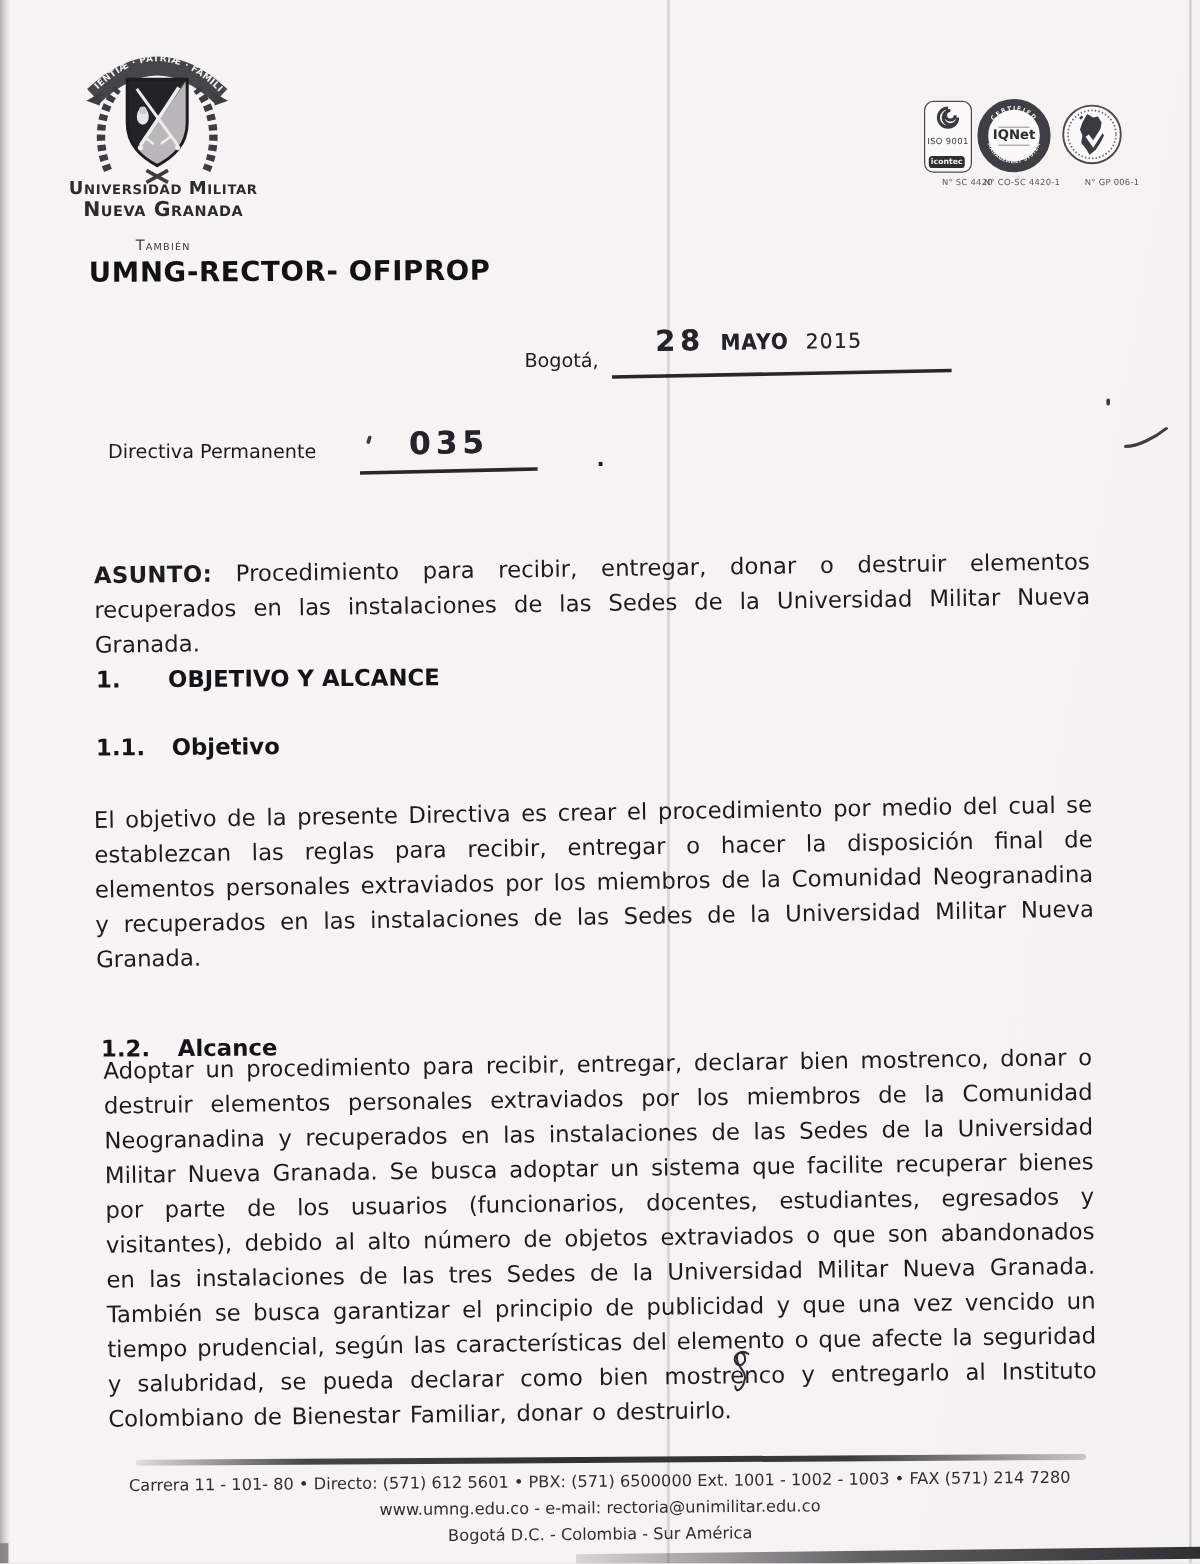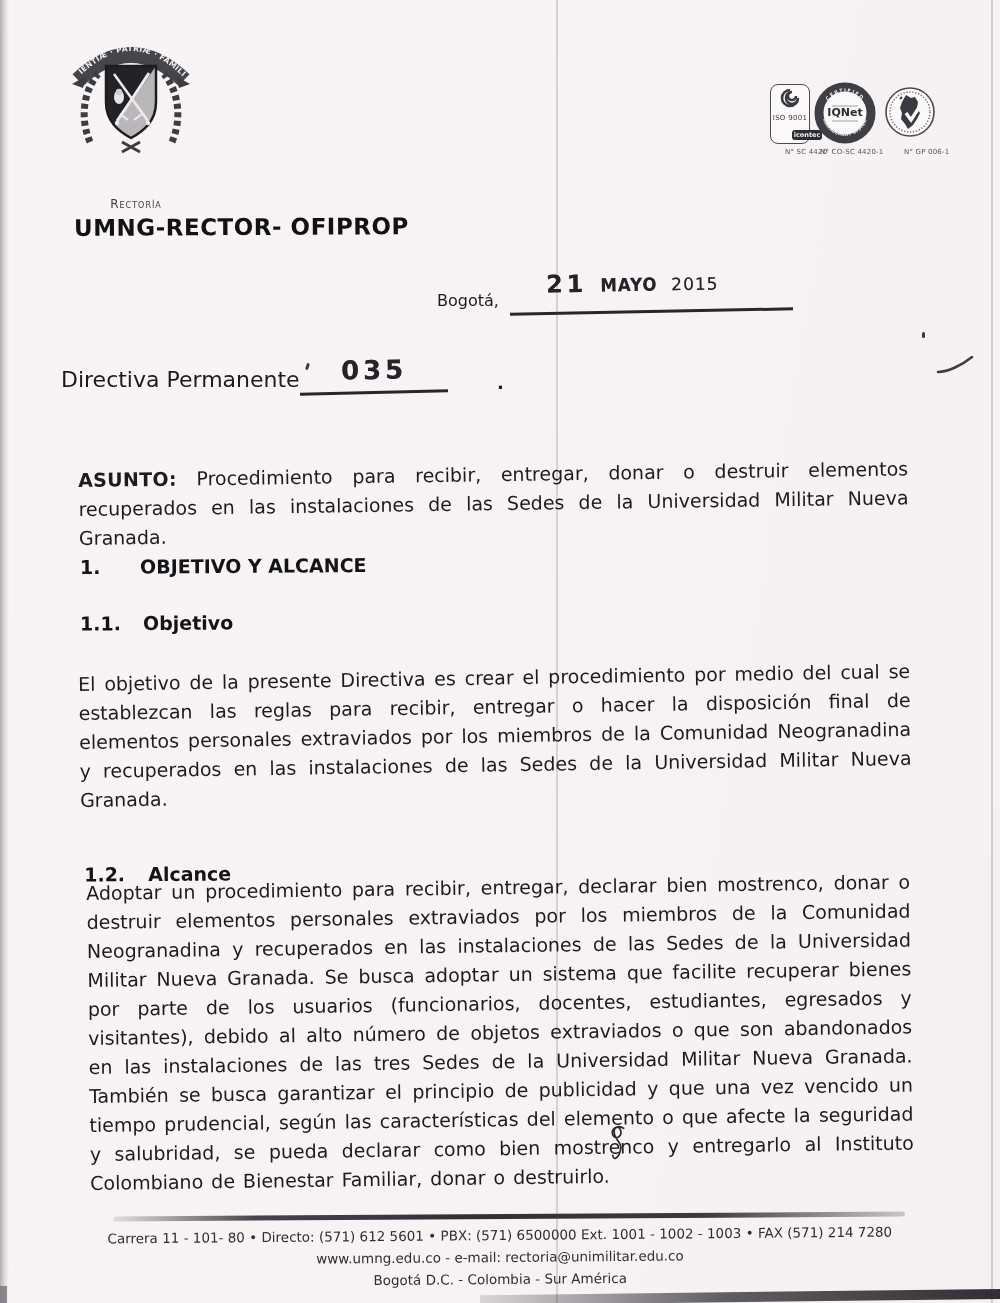--- a/index.html
+++ b/index.html
@@ -32,32 +32,32 @@
   .office{position:absolute;left:52px;top:197px;width:168px;text-align:center;
     font-variant:small-caps;font-size:12px;letter-spacing:1px;color:#3a3a40;}
   .office-code{position:absolute;left:74px;top:214px;font-size:23px;font-weight:700;
     letter-spacing:.5px;color:#121216;transform:rotate(-.3deg);}
   
   .certs{position:absolute;left:762px;top:82px;width:190px;height:82px;}
   .icontec{position:absolute;left:8px;top:2px;width:38px;height:58px;border:1.5px solid #4a4a50;
     border-radius:8px;background:#fbf8f9;text-align:center;}
   .icontec .iso{font-size:7px;color:#3c3c42;margin-top:1px;letter-spacing:.3px;}
   .icontec .band{position:absolute;left:3px;bottom:3px;width:30px;height:10px;background:#2d2d33;
-    border-radius:3px;color:#f5f2f3;font-size:6.5px;line-height:10px;font-weight:700;margin-left:18px;}
+    border-radius:3px;color:#f5f2f3;font-size:6.5px;line-height:10px;font-weight:700;}
   .cert-captions span{position:absolute;top:66px;font-size:7px;color:#55555c;letter-spacing:.2px;white-space:nowrap;}
   .cap1{left:23px;} .cap2{left:58px;} .cap3{left:130px;padding-left:12px;}
   
   .city{position:absolute;left:437px;top:291px;font-size:16px;}
   .date-underline{position:absolute;left:510px;top:310px;width:283px;height:2.5px;background:#26262b;transform:rotate(-1.1deg);}
   .date-stamp{position:absolute;left:546px;top:269px;display:flex;align-items:baseline;gap:11px;
     color:#232329;transform:rotate(-1deg);text-shadow:0 0 .5px rgba(35,35,41,.6);}
   .date-stamp .day{font-size:24px;font-weight:800;letter-spacing:4px;}
   .date-stamp .month{font-size:18px;font-weight:700;letter-spacing:1px;transform:scaleX(.92);}
   .date-stamp .year{font-size:17px;font-weight:400;letter-spacing:1px;}
-  .dir-label{position:absolute;left:61px;top:367px;font-size:22px;}
+  .dir-label{position:absolute;left:90px;top:367px;font-size:16px;}
   .dir-underline{position:absolute;left:300px;top:391px;width:148px;height:2.5px;background:#26262b;transform:rotate(-1.3deg);}
   .dir-number{position:absolute;left:341px;top:355px;font-size:26px;font-weight:800;letter-spacing:4px;
     color:#232329;transform:rotate(-1deg);text-shadow:0 0 .5px rgba(35,35,41,.6);}
   .dir-dot{position:absolute;left:497px;top:372px;font-size:18px;font-weight:700;}
   .dir-tick{position:absolute;left:306px;top:363px;width:3px;height:7px;background:#3a3a40;transform:rotate(18deg);border-radius:2px;}
   
   .para{position:absolute;text-align:justify;font-size:19px;line-height:29px;word-spacing:2px;
     color:#1c1c20;transform-origin:left top;}
   .subject{left:78px;top:447px;width:830px;transform:rotate(-.8deg);}
   .subject b{letter-spacing:.3px;}
@@ -112,21 +112,25 @@
     <path d="M88,97 L54,50" stroke="#efecee" stroke-width="2.5" fill="none"></path>
     <path d="M60,90 l8,6 M82,90 l-8,6" stroke="#efecee" stroke-width="2"></path>
     <circle cx="57" cy="99" r="2.2" fill="#efecee"></circle>
       <circle cx="88" cy="99" r="2.2" fill="#efecee"></circle>
 
     <ellipse cx="59" cy="73" rx="5" ry="7" fill="#e8e5e7"></ellipse>
     <circle cx="59" cy="68" r="3.2" fill="#cfcdd0"></circle>
     <path d="M54,81 h10" stroke="#232327" stroke-width="1.5"></path>
   </svg>
 
-  <div class="office">Rectoría</div>
+  <div class="uni-name">
+    <div class="l1">Universidad Militar</div>
+    <div class="l2">Nueva Granada</div>
+  </div>
+  <div class="office">También</div>
   <div class="office-code">UMNG-RECTOR- OFIPROP</div>
 
   <div class="certs">
     <div class="icontec">
       <svg width="24" height="22" viewBox="0 0 24 22" style="margin-top:2px">
         <path d="M12,3 a8,8 0 1,0 8,8 a6,6 0 1,1 -6,-6 a4,4 0 1,0 4,4" fill="none" stroke="#3a3a40" stroke-width="2.6"></path>
       </svg>
       <div class="iso">ISO 9001</div>
       <div class="band">icontec</div>
     </div>
@@ -155,21 +159,21 @@
     <div class="cert-captions">
       <span class="cap1">N° SC 4420</span>
       <span class="cap2">N° CO-SC 4420-1</span>
       <span class="cap3">N° GP 006-1</span>
     </div>
   </div>
 
   <div class="city">Bogotá,</div>
   <div class="date-underline"></div>
   <div class="date-stamp">
-    <span class="day">21</span>
+    <span class="day">28</span>
     <span class="month">MAYO</span>
     <span class="year">2015</span>
   </div>
 
   <div class="dir-label">Directiva Permanente</div>
   <div class="dir-tick"></div>
   <div class="dir-underline"></div>
   <div class="dir-number">035</div>
   <div class="dir-dot">.</div>
 

